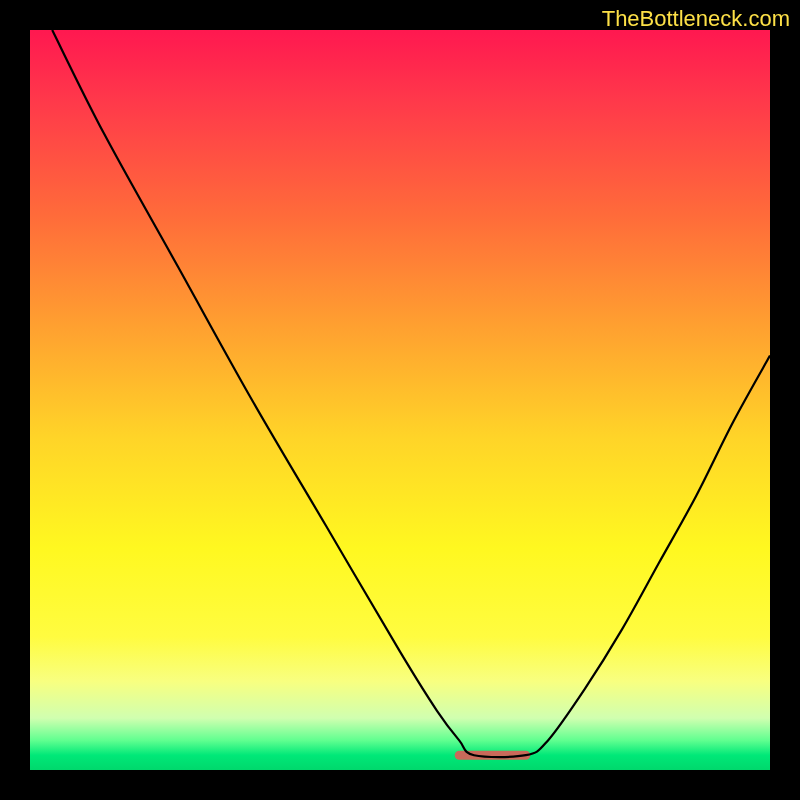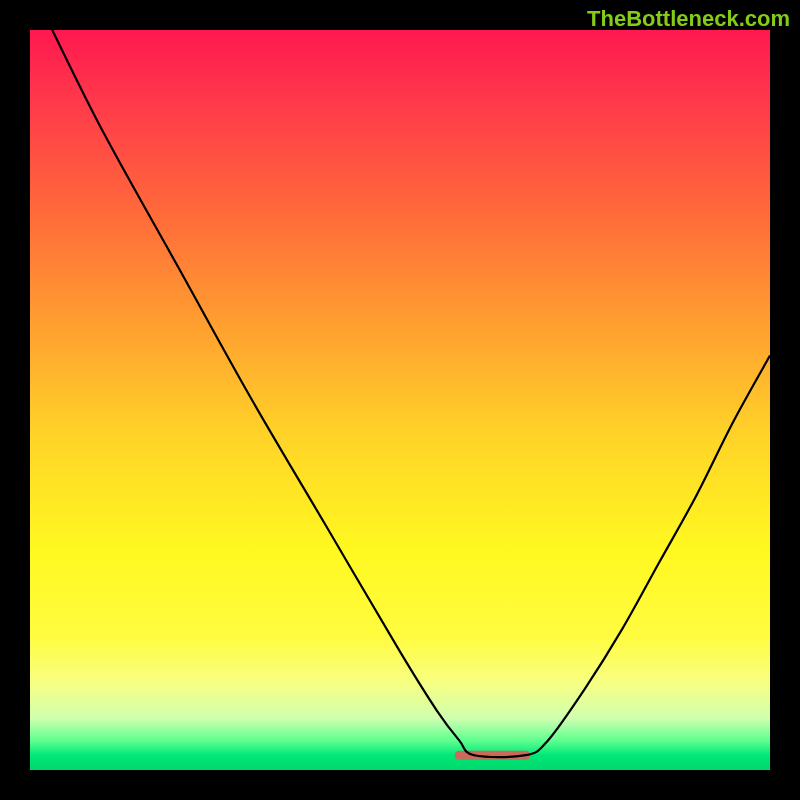--- a/index.html
+++ b/index.html
@@ -7,23 +7,23 @@
     width: 800px;
     height: 800px;
     background: #000;
     position: relative;
     font-family: Arial, sans-serif;
   }
   .watermark {
     position: absolute;
     top: 6px;
     right: 10px;
-    color: #84cc16;
+    color: #fde047;
     font-size: 22px;
-    font-weight: bold;
+    font-weight: normal;
     z-index: 10;
   }
   .plot-area {
     position: absolute;
     left: 30px;
     top: 30px;
     width: 740px;
     height: 740px;
     background: linear-gradient(to bottom,
       #ff1850 0%,

